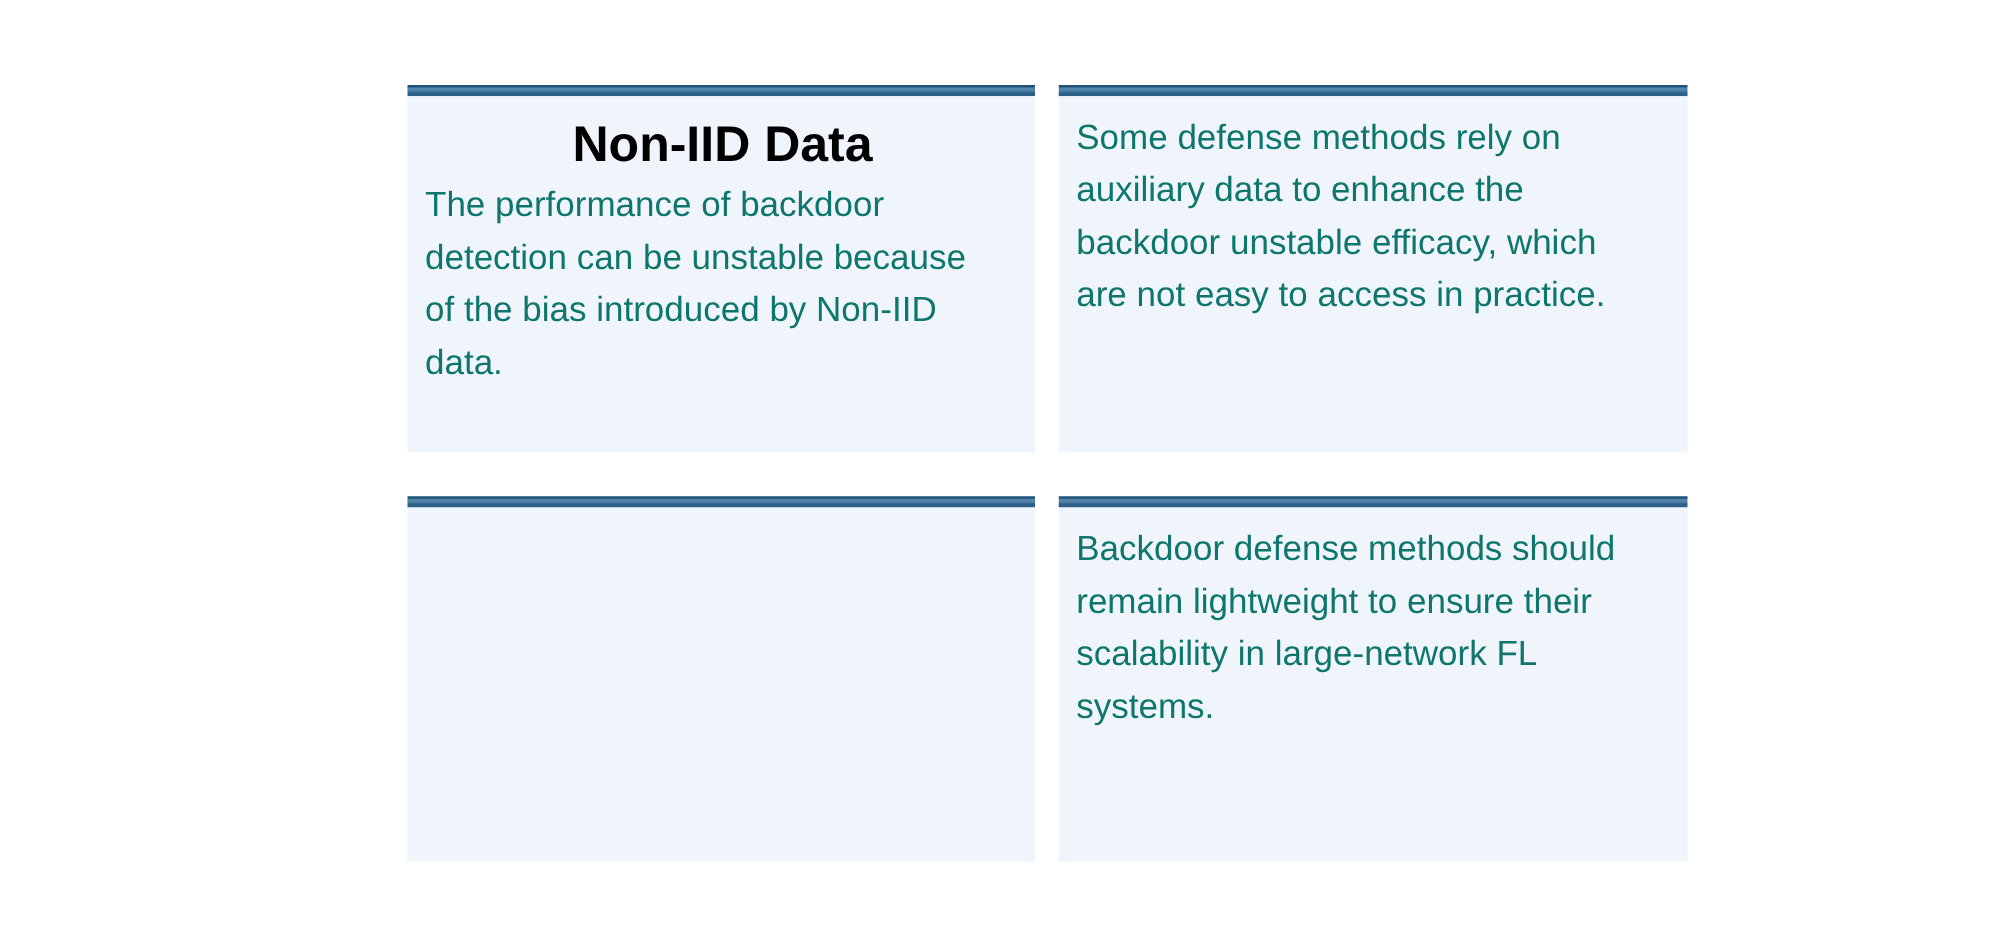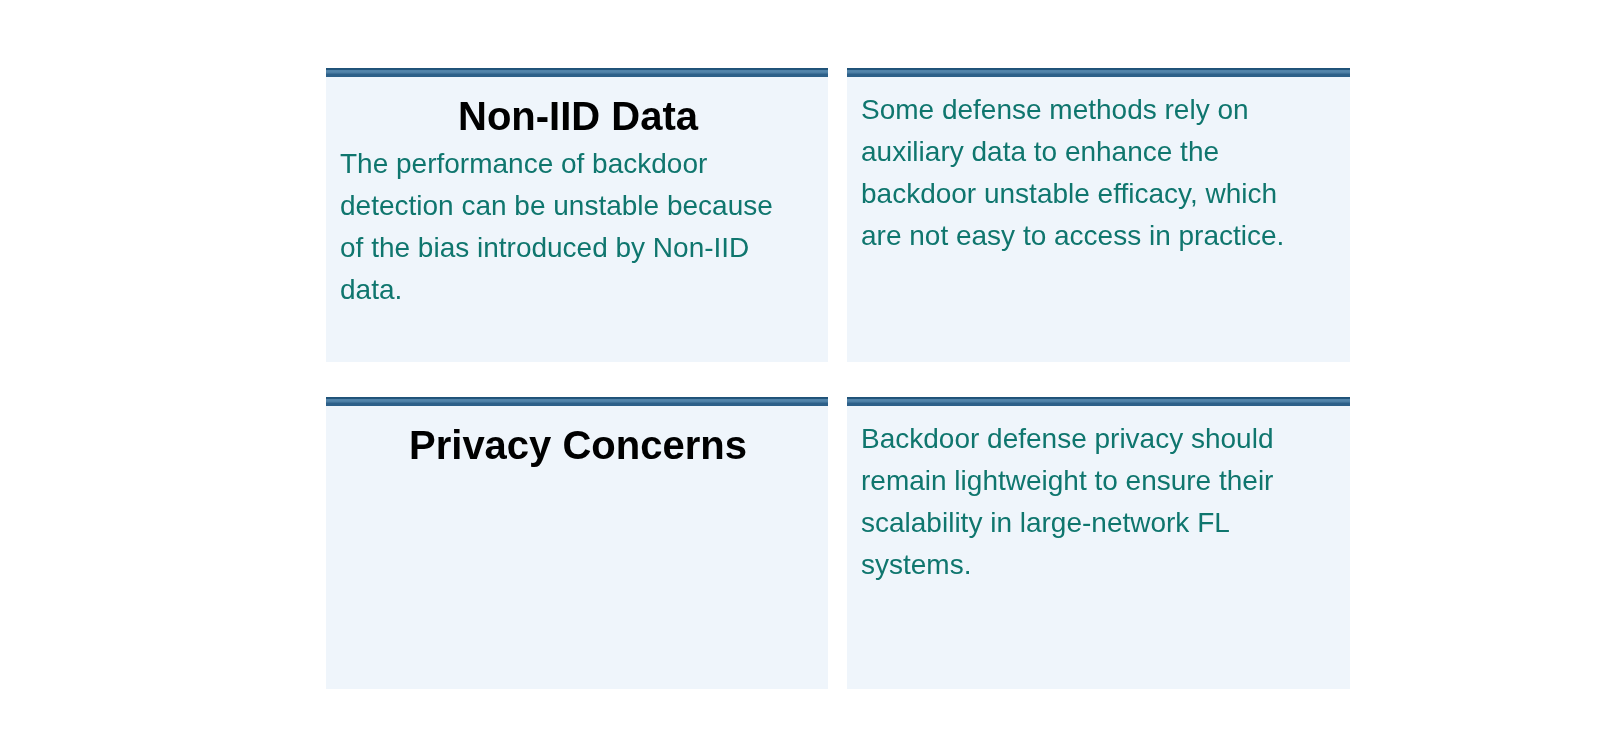--- a/index.html
+++ b/index.html
@@ -91,28 +91,27 @@
         <div class="card-text">Some defense methods rely on
 auxiliary data to enhance the
 backdoor unstable efficacy, which
 are not easy to access in practice.</div>
       </div>
     </div>
 
     <div class="card row2">
       <div class="card-bar"></div>
       <div class="card-body">
-        <div class="card-title">Privacy Concerns</div>
       </div>
     </div>
 
     <div class="card row2">
       <div class="card-bar"></div>
       <div class="card-body">
-        <div class="card-text">Backdoor defense privacy should
+        <div class="card-text">Backdoor defense methods should
 remain lightweight to ensure their
 scalability in large-network FL
 systems.</div>
       </div>
     </div>
 
   </div>
 </div>
 
 </body></html>

